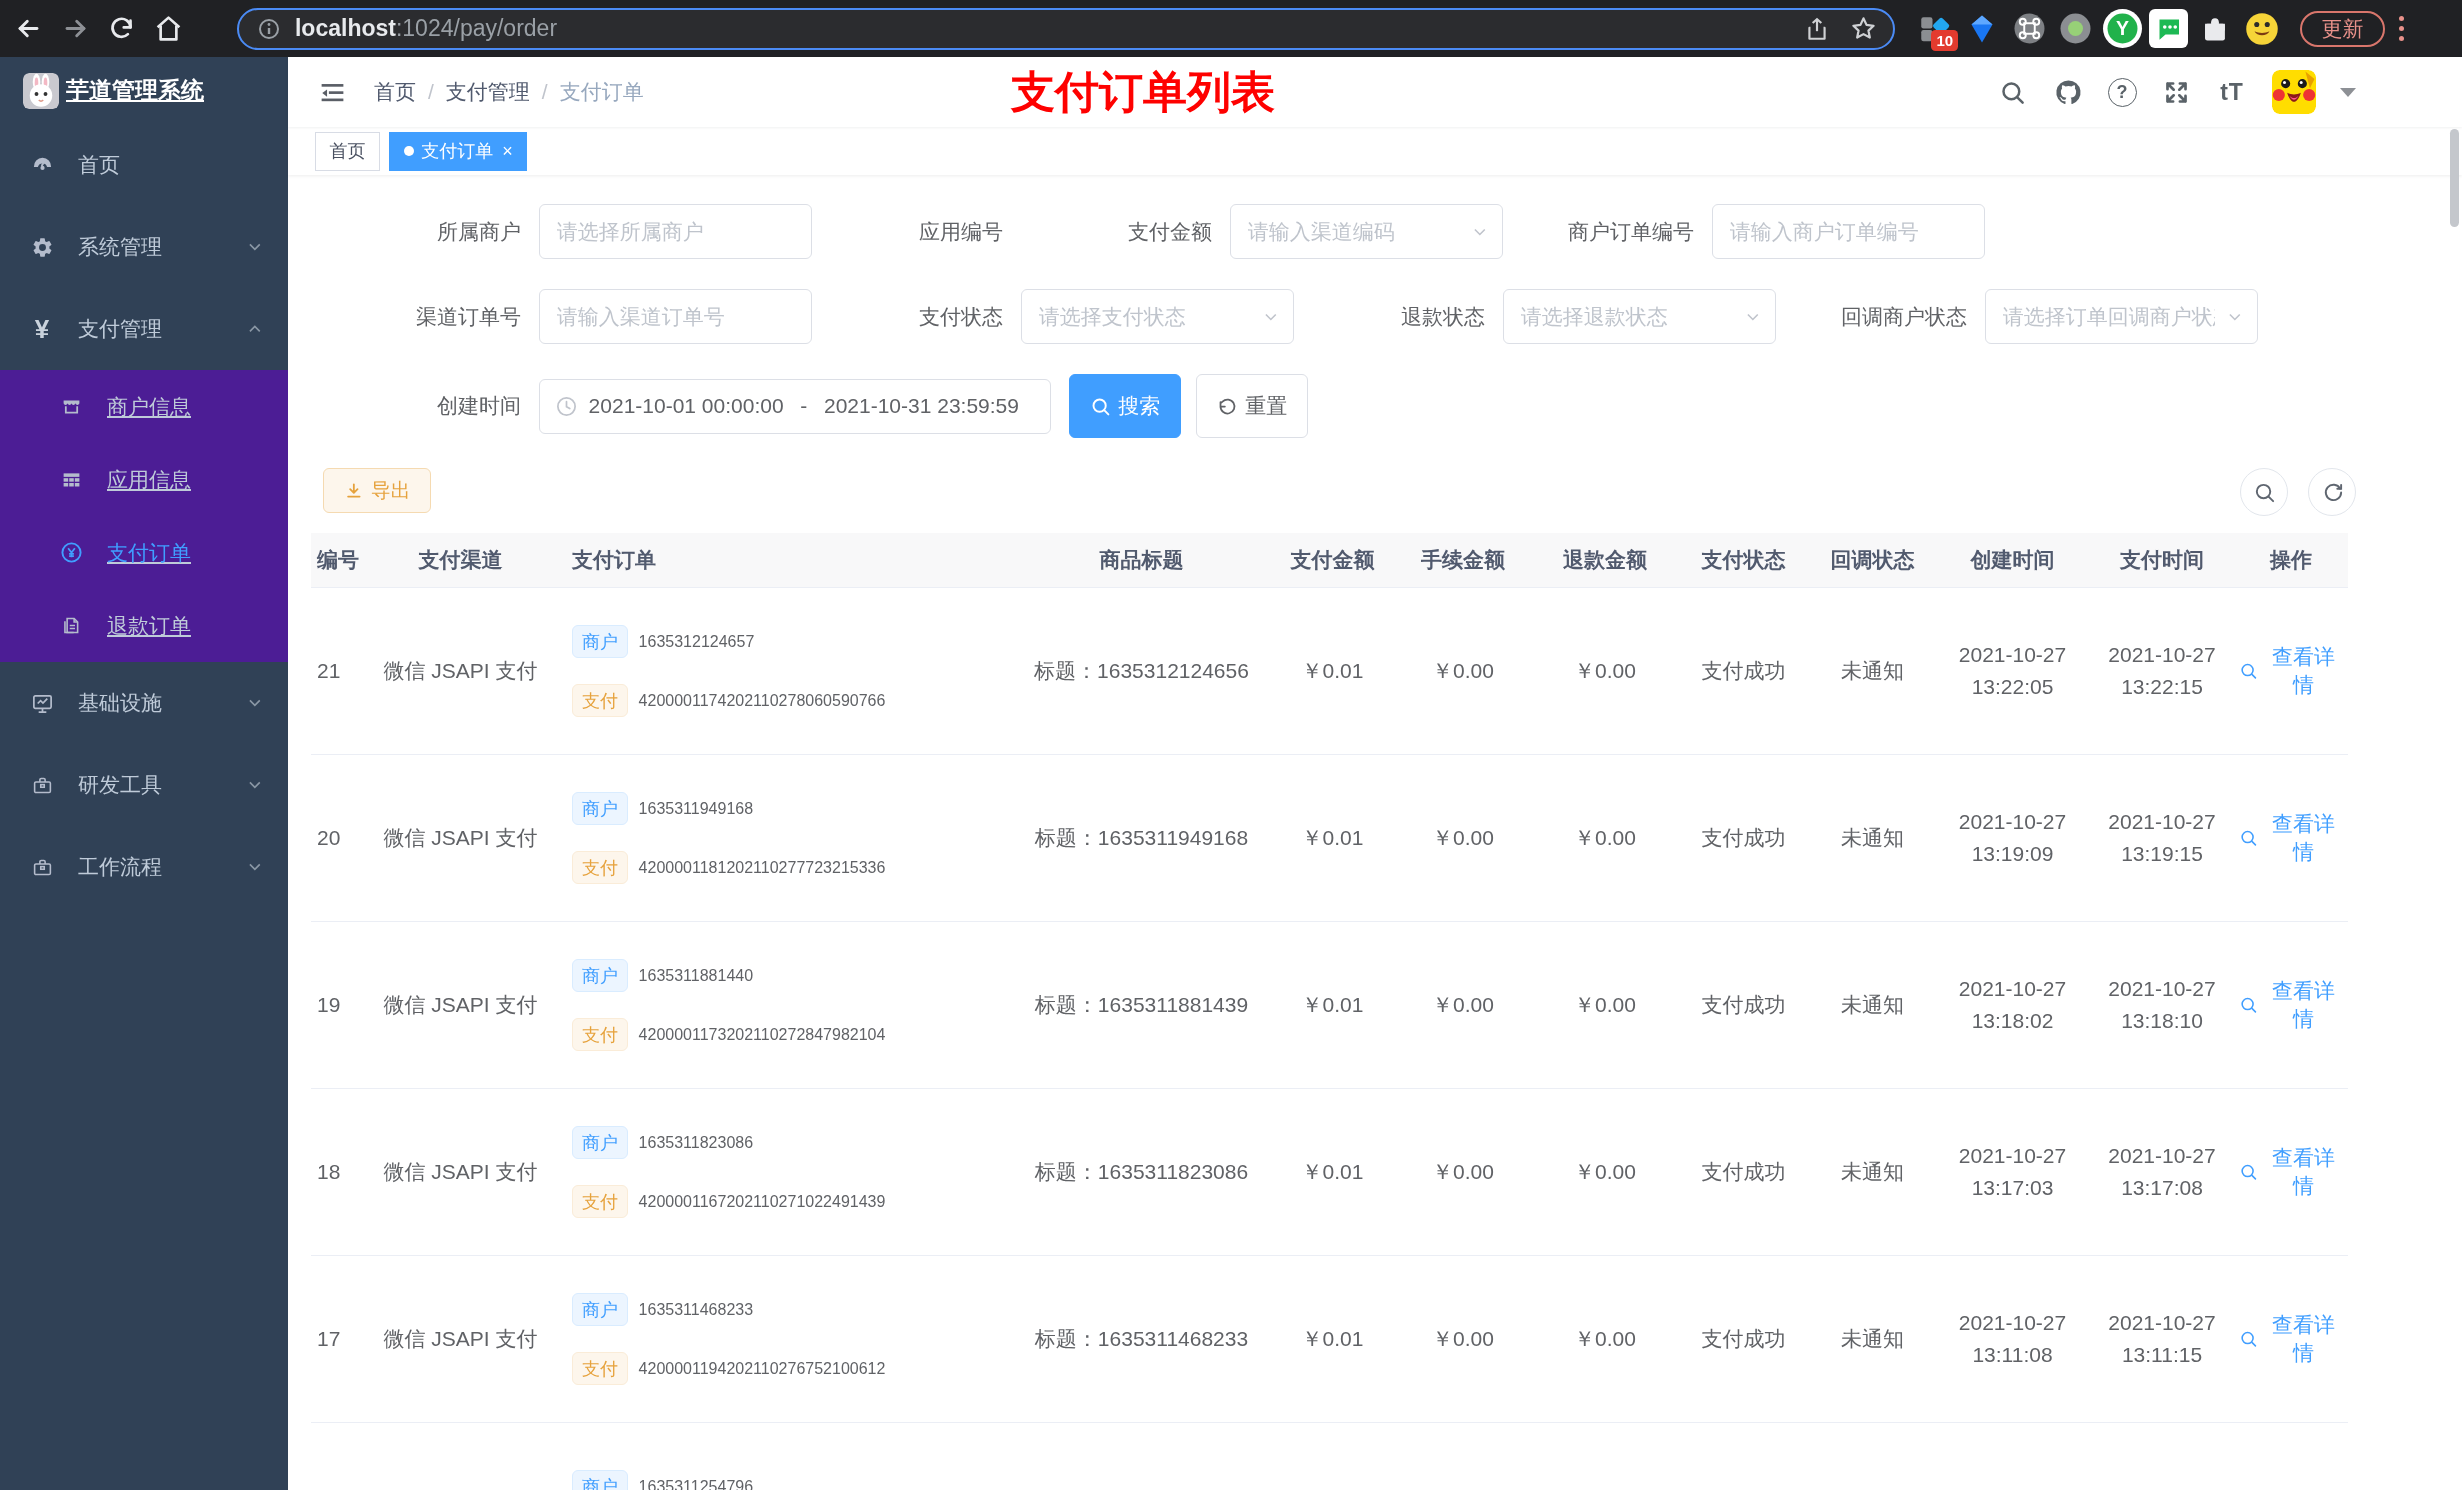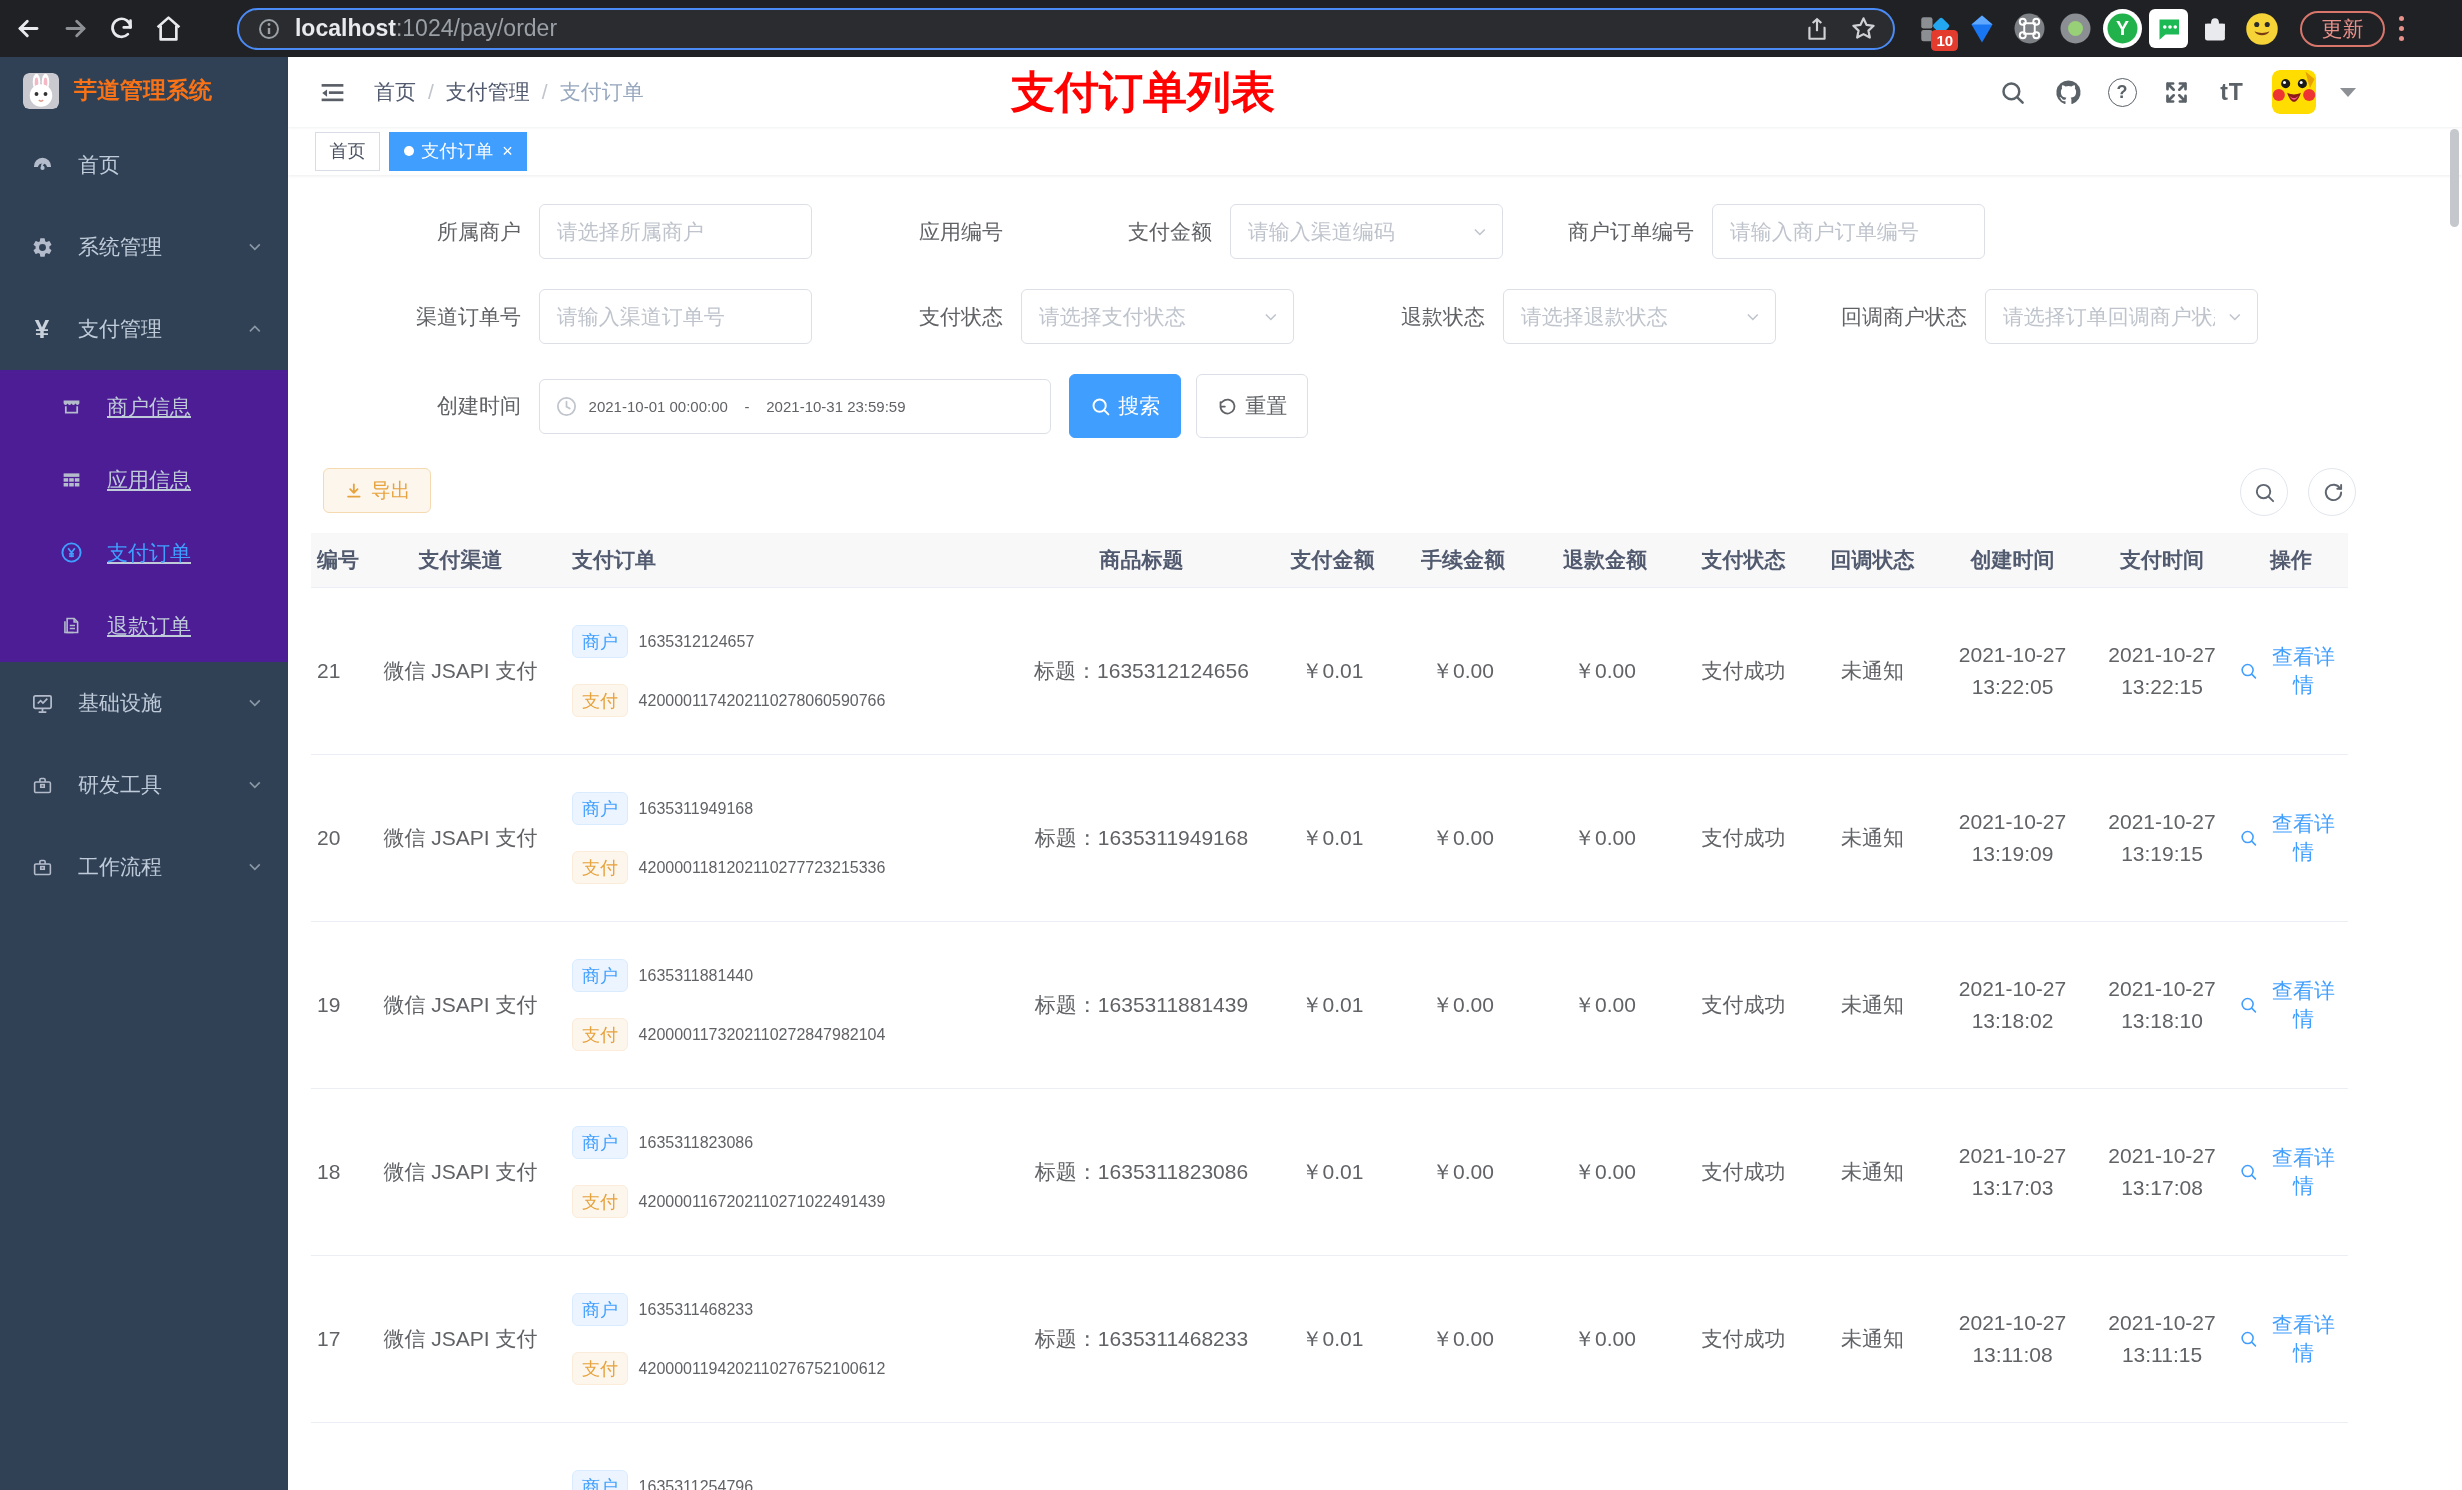--- a/index.html
+++ b/index.html
@@ -18,21 +18,21 @@
   .ext-badge { position:absolute; right:-3px; bottom:-3px; background:#e33b2e; color:#fff; font-size:15px; line-height:1; padding:3px 5.3px; border-radius:4.5px; font-weight:bold; }
   .update-btn { margin-left: 10.6px; height: 36px; padding: 0 19.7px; border: 2.3px solid #d9766c; border-radius: 19.7px; background: transparent; color: #e8918a; font-size: 21px; font-family: inherit; }
   .kebab { margin-left: 13.6px; display:flex; flex-direction:column; gap:4.5px; }
   .kebab i { width:5.3px; height:5.3px; border-radius:50%; background:#e8918a; display:block; }
 
   
   .app { display: flex; height: 1433px; }
   .sidebar { width: 288px; background: #304156; flex: none; color: #bfcbd9; }
   .logo-row { height: 67px; display: flex; align-items: center; padding-left: 23px; }
   .logo-img { width: 36px; height: 36px; border-radius: 6px; overflow: hidden; flex: none; }
-  .app-title { color: #f97316; font-weight: bold; font-size: 23px; margin-left: 15px; white-space: nowrap; }
+  .app-title { color: #ffffff; font-weight: bold; font-size: 23px; margin-left: 7px; white-space: nowrap; text-decoration: underline; }
   .menu-item { height: 82px; display: flex; align-items: center; padding: 0 23px 0 29px; font-size: 21px; cursor: pointer; }
   .menu-item .mi-icon { width: 26px; display: flex; justify-content: center; color: #b4bccc; flex: none; }
   .menu-item .mi-label { margin-left: 23px; }
   .menu-item .mi-chevron { margin-left: auto; color: #8a97a5; }
   .submenu { background: #4c1d95; text-decoration: underline; }
   .submenu .menu-item { height: 73px; padding-left: 58px; }
   .menu-item.active { color: #409eff; }
   .menu-item.active .mi-icon { color: #409eff; }
   .yen-glyph { font-size: 26px; font-weight: bold; color: #c9d2dc; line-height: 1; }
 
@@ -61,21 +61,21 @@
   
   .content { flex: 1; background: #fff; padding-top: 29px; overflow: hidden; }
   .filter-row { display: flex; align-items: center; padding-left: 103px; margin-bottom: 30px; }
   .filter-item { display: flex; align-items: center; margin-right: 61px; }
   .f-label { min-width: 130px; text-align: right; margin-right: 18px; font-size: 21px; color: #606266; font-weight: 500; white-space: nowrap; }
   .f-control { position: relative; }
   .f-control input { width: 273px; height: 55px; border: 1.5px solid #dcdfe6; border-radius: 6px; font-size: 21px; color: #606266; padding: 0 42px 0 16.7px; font-family: inherit; outline: none; background: #fff; }
   .f-control.no-chev input { padding-right: 16.7px; }
   .f-control input::placeholder { color: #bfc4cc; }
   .chev { position: absolute; right: 13.6px; top: 50%; transform: translateY(-50%); color: #c0c4cc; pointer-events: none; }
-  .date-range { width: 512px; height: 55px; border: 1.5px solid #dcdfe6; border-radius: 6px; display: flex; align-items: center; padding: 0 15px; font-size: 15px; color: #606266; white-space: nowrap; }
+  .date-range { width: 512px; height: 55px; border: 1.5px solid #dcdfe6; border-radius: 6px; display: flex; align-items: center; padding: 0 15px; font-size: 21px; color: #606266; white-space: nowrap; }
   .date-range .clk { color: #c0c4cc; margin-right: 10.6px; flex: none; }
   .date-range .dsep { margin: 0 16.7px; color: #606266; }
   .btn { height: 64px; border-radius: 6px; font-size: 21px; display: inline-flex; align-items: center; justify-content: center; padding: 0 19.7px; border: 1.5px solid transparent; font-family: inherit; cursor: pointer; gap: 7.6px; }
   .btn-primary { background: #409eff; border-color: #409eff; color: #fff; margin-left: 18px; }
   .btn-plain { background: #fff; border-color: #dcdfe6; color: #606266; margin-left: 15px; }
   .export-row { display: flex; align-items: center; margin: 29px 0 0 35px; position: relative; }
   .btn-warning { height: 45px; background: #fdf6ec; border-color: #f5dab1; color: #e6a23c; font-size: 19.7px; }
   .circle-btns { position: absolute; right: 106px; top: 0; display: flex; gap: 19.7px; }
   .cbtn { width: 48px; height: 48px; border-radius: 50%; border: 1.5px solid #e2e6ec; background: #fff; display: flex; align-items: center; justify-content: center; color: #5f6670; cursor: pointer; }
 

